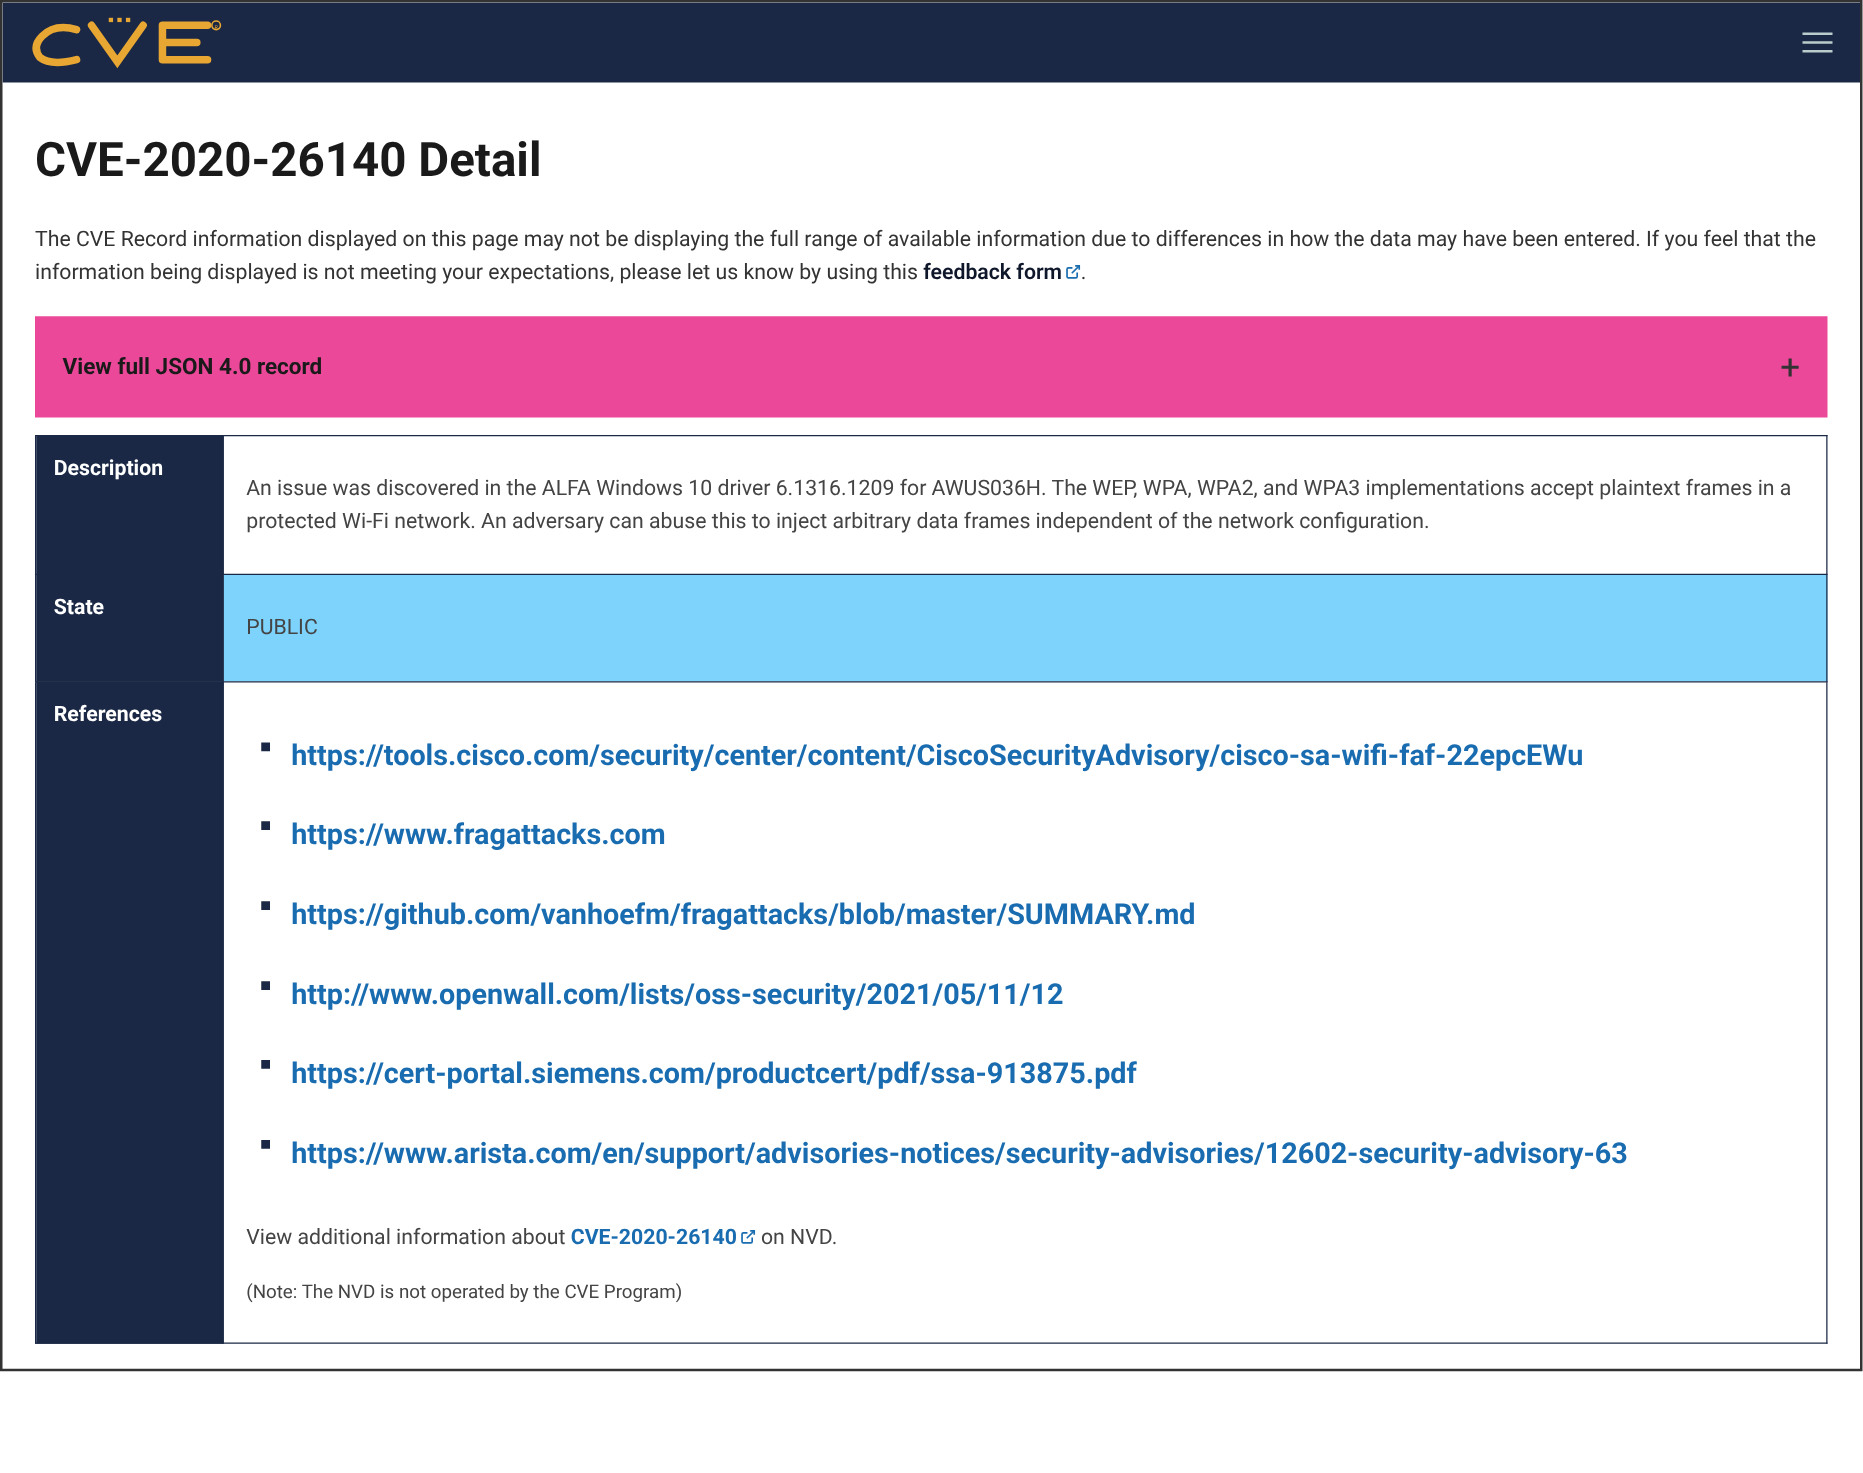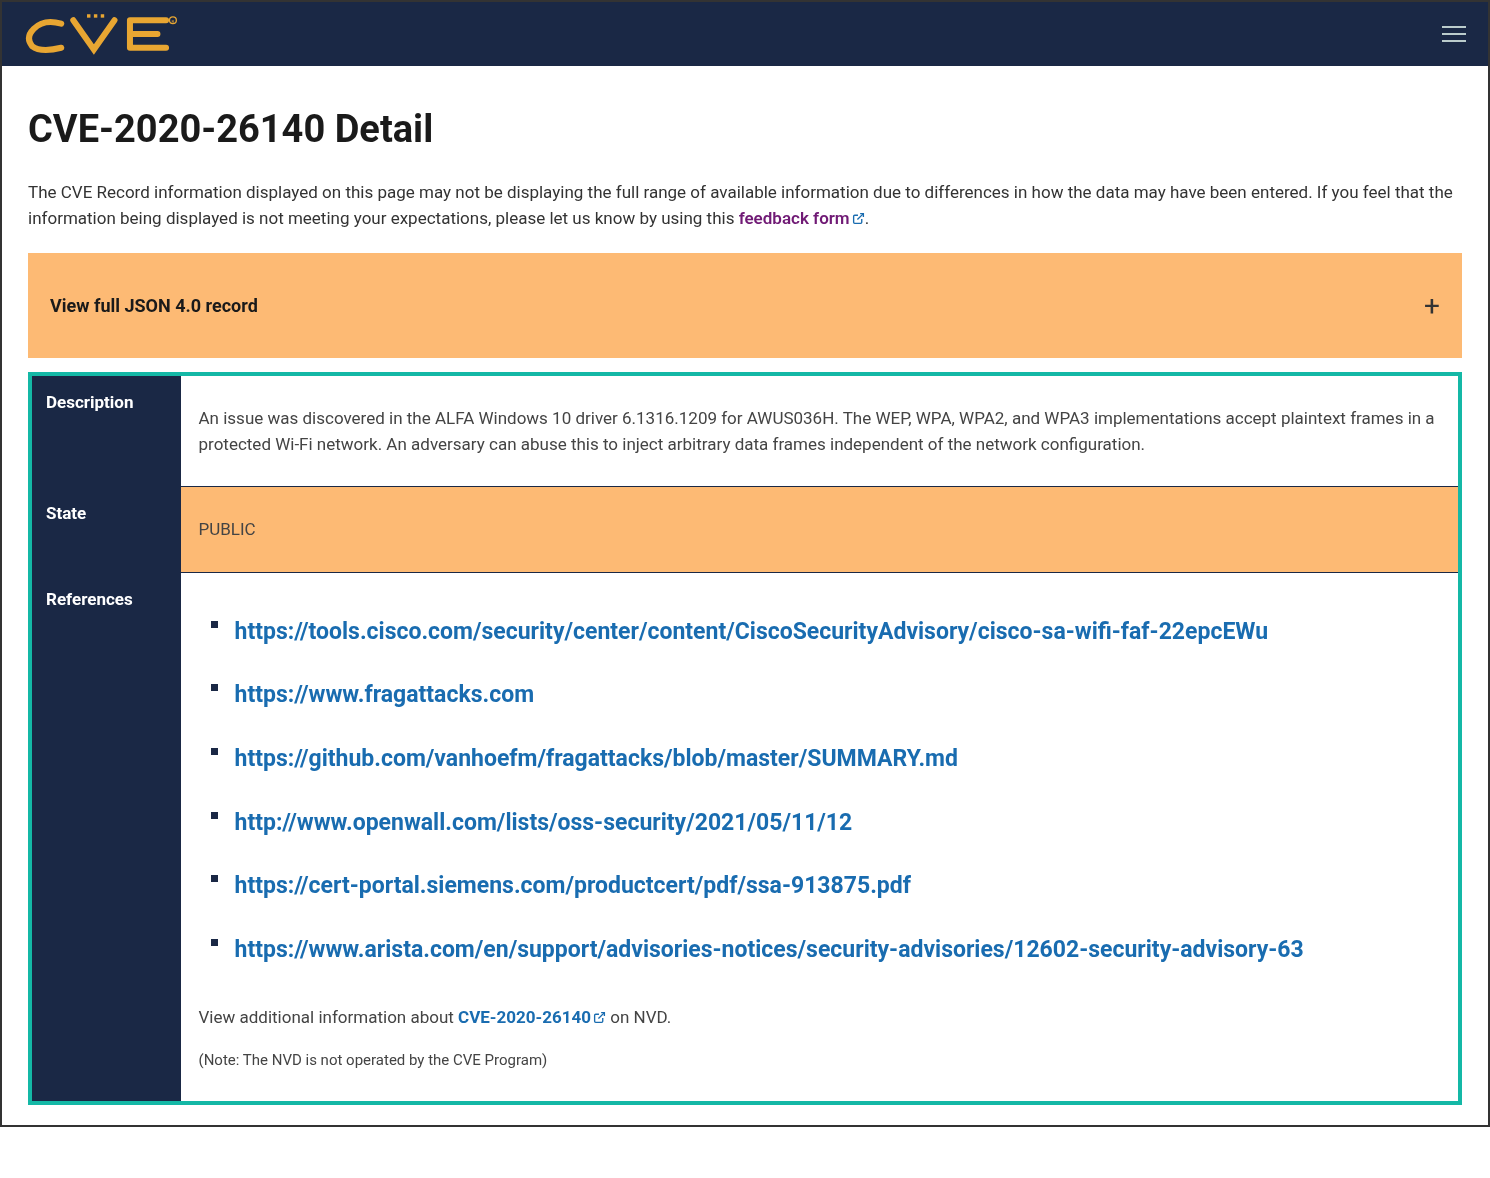--- a/index.html
+++ b/index.html
@@ -51,73 +51,73 @@
       margin-bottom: 28px;
       margin-top: 11px;
     }
     .intro {
       font-size: 17px;
       color: #333;
       line-height: 1.55;
       margin-bottom: 20px;
     }
     .intro a {
-      color: #701a75;
+      color: #0f172a;
       font-weight: 600;
       text-decoration: none;
     }
     .ext-icon {
       display: inline-block;
       vertical-align: -1px;
       margin-left: 2px;
     }
     .json-toggle {
-      background: #fdba74;
-      padding: 36px 22px;
+      background: #ec4899;
+      padding: 24px 22px;
       display: flex;
       justify-content: space-between;
       align-items: center;
       cursor: pointer;
       margin-bottom: 14px;
     }
     .json-toggle .label {
       font-weight: 700;
       font-size: 18px;
       color: #1a1a1a;
     }
     .json-toggle .plus {
       font-size: 28px;
       color: #333;
       font-weight: 400;
     }
     .info-table {
       border-collapse: collapse;
       width: 100%;
-      border: 4px solid #14b8a6;
+      border: 1px solid #14b8a6;
     }
     .info-table td {
       border: 1px solid #1a2845;
       vertical-align: top;
     }
     .info-table .label-cell {
       background: #1a2845;
       color: #fff;
       font-weight: 700;
       font-size: 17px;
       padding: 16px 14px;
       width: 150px;
     }
     .info-table .value-cell {
       padding: 29px 18px;
       font-size: 17px;
       line-height: 1.55;
       color: #444;
     }
     .info-table .value-cell.muted {
-      background: #fdba74;
+      background: #7dd3fc;
     }
     .refs-list {
       list-style: none;
       padding: 12px 0 8px 12px;
     }
     .refs-list li {
       position: relative;
       padding-left: 24px;
       margin-bottom: 28px;
     }

